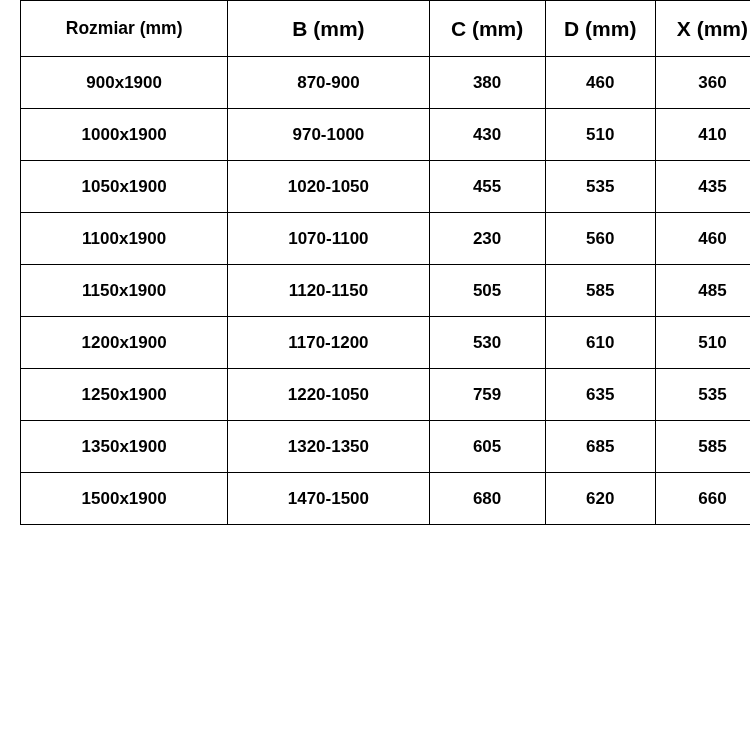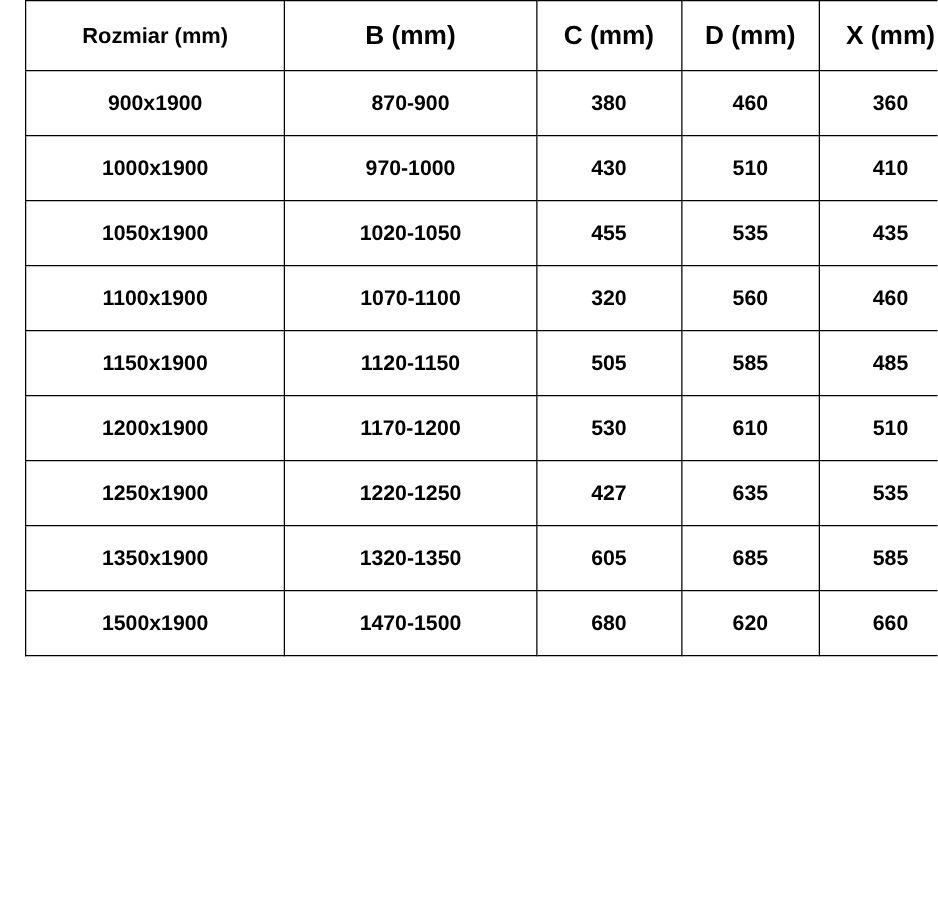--- a/index.html
+++ b/index.html
@@ -91,42 +91,42 @@
       <tr>
         <td>1050x1900</td>
         <td>1020-1050</td>
         <td>455</td>
         <td>535</td>
         <td>435</td>
       </tr>
       <tr>
         <td>1100x1900</td>
         <td>1070-1100</td>
-        <td>320</td>
+        <td>230</td>
         <td>560</td>
         <td>460</td>
       </tr>
       <tr>
         <td>1150x1900</td>
         <td>1120-1150</td>
         <td>505</td>
         <td>585</td>
         <td>485</td>
       </tr>
       <tr>
         <td>1200x1900</td>
         <td>1170-1200</td>
         <td>530</td>
         <td>610</td>
         <td>510</td>
       </tr>
       <tr>
         <td>1250x1900</td>
-        <td>1220-1250</td>
-        <td>427</td>
+        <td>1220-1050</td>
+        <td>759</td>
         <td>635</td>
         <td>535</td>
       </tr>
       <tr>
         <td>1350x1900</td>
         <td>1320-1350</td>
         <td>605</td>
         <td>685</td>
         <td>585</td>
       </tr>

